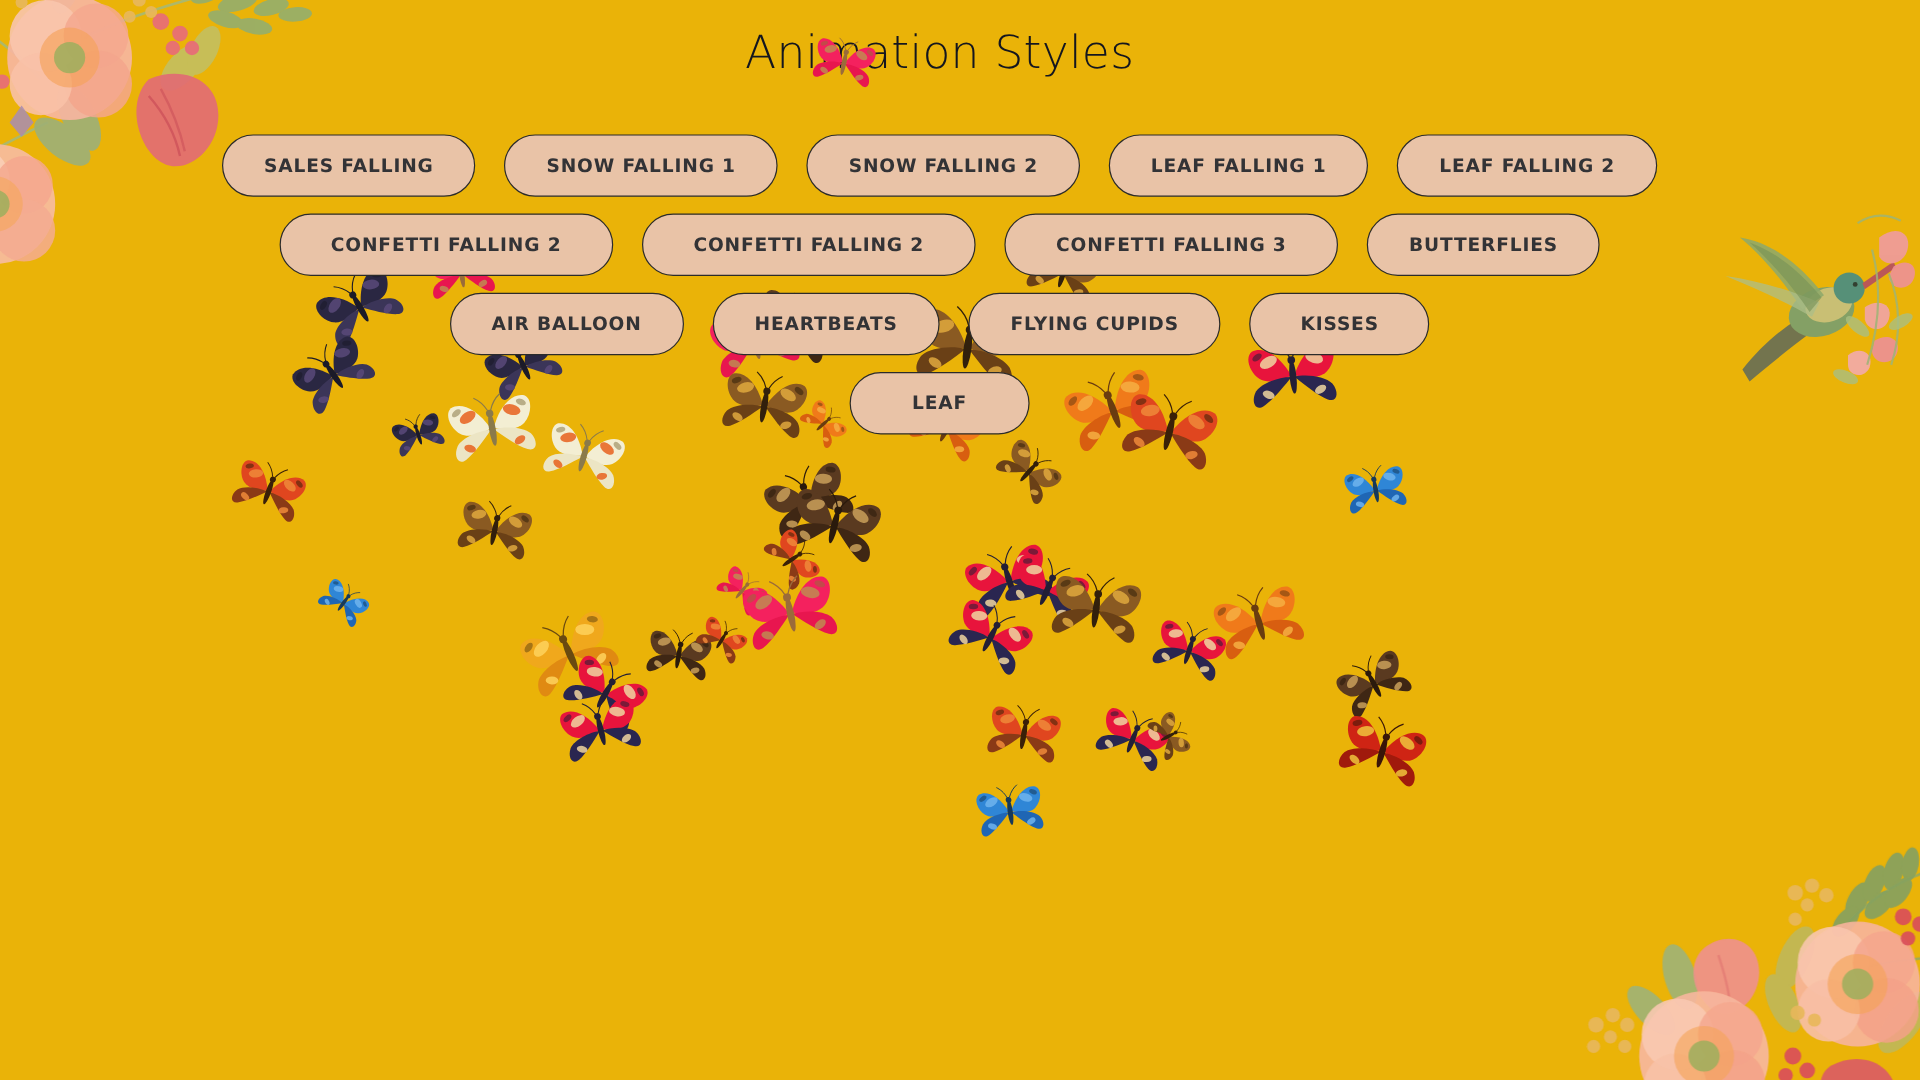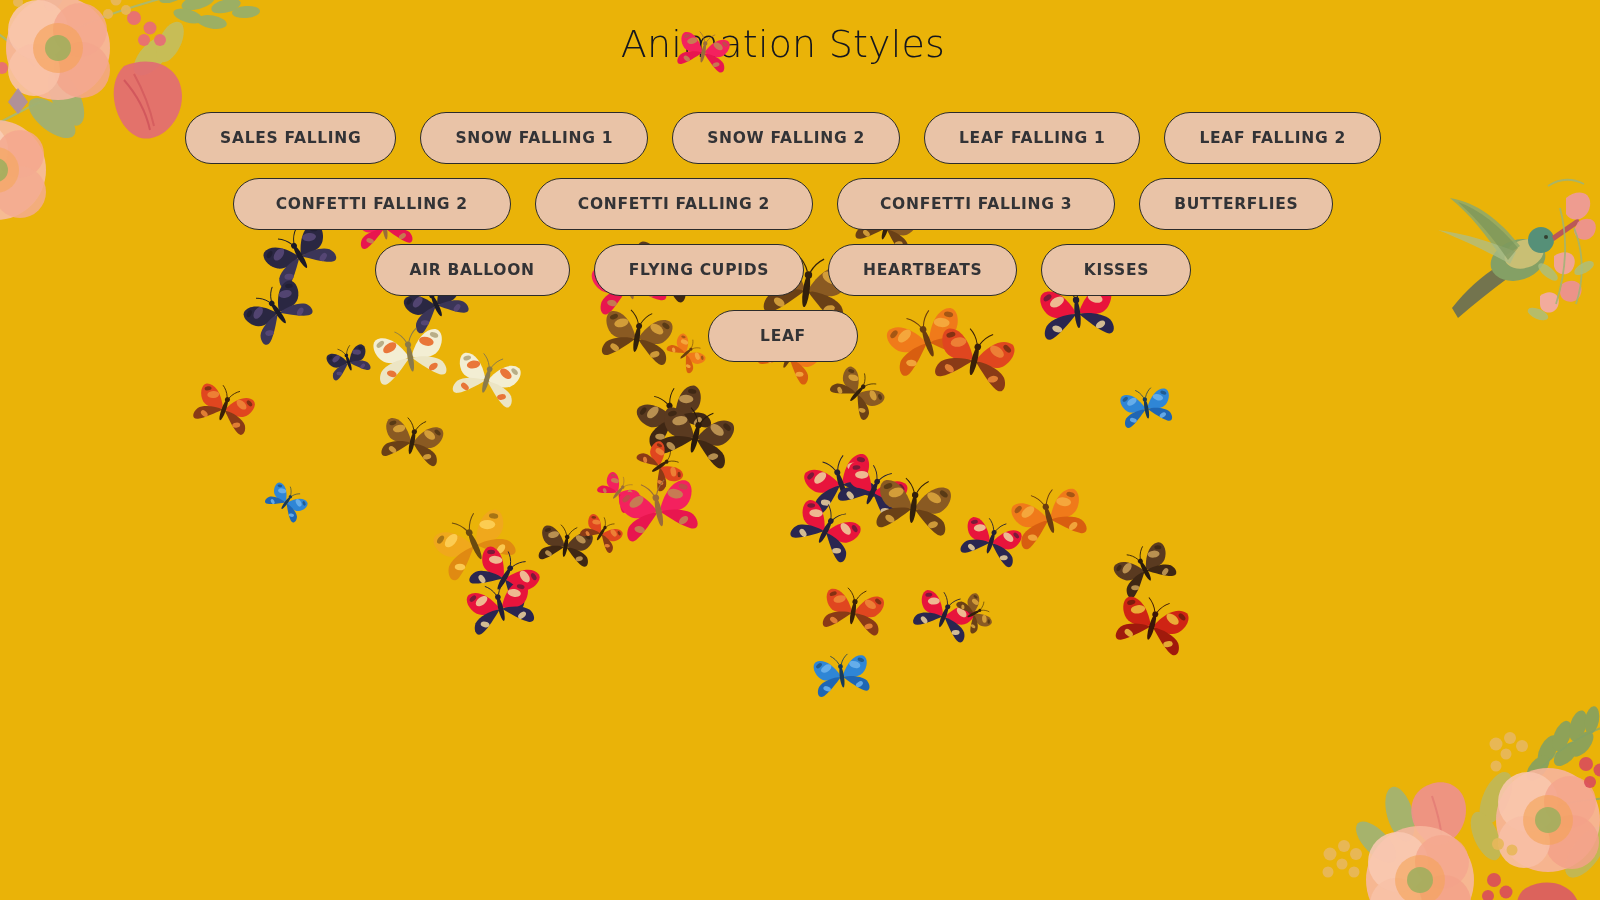--- a/index.html
+++ b/index.html
@@ -1726,22 +1726,22 @@
         <div class="pill">LEAF FALLING 2</div>
       </div>
       <div class="btn-row">
         <div class="pill wide">CONFETTI FALLING 2</div>
         <div class="pill wide">CONFETTI FALLING 2</div>
         <div class="pill wide">CONFETTI FALLING 3</div>
         <div class="pill">BUTTERFLIES</div>
       </div>
       <div class="btn-row">
         <div class="pill">AIR BALLOON</div>
+        <div class="pill">HEARTBEATS</div>
         <div class="pill">FLYING CUPIDS</div>
-        <div class="pill">HEARTBEATS</div>
         <div class="pill">KISSES</div>
       </div>
       <div class="btn-row">
         <div class="pill">LEAF</div>
       </div>
     </div>
 
 </div>
 
 </body></html>

